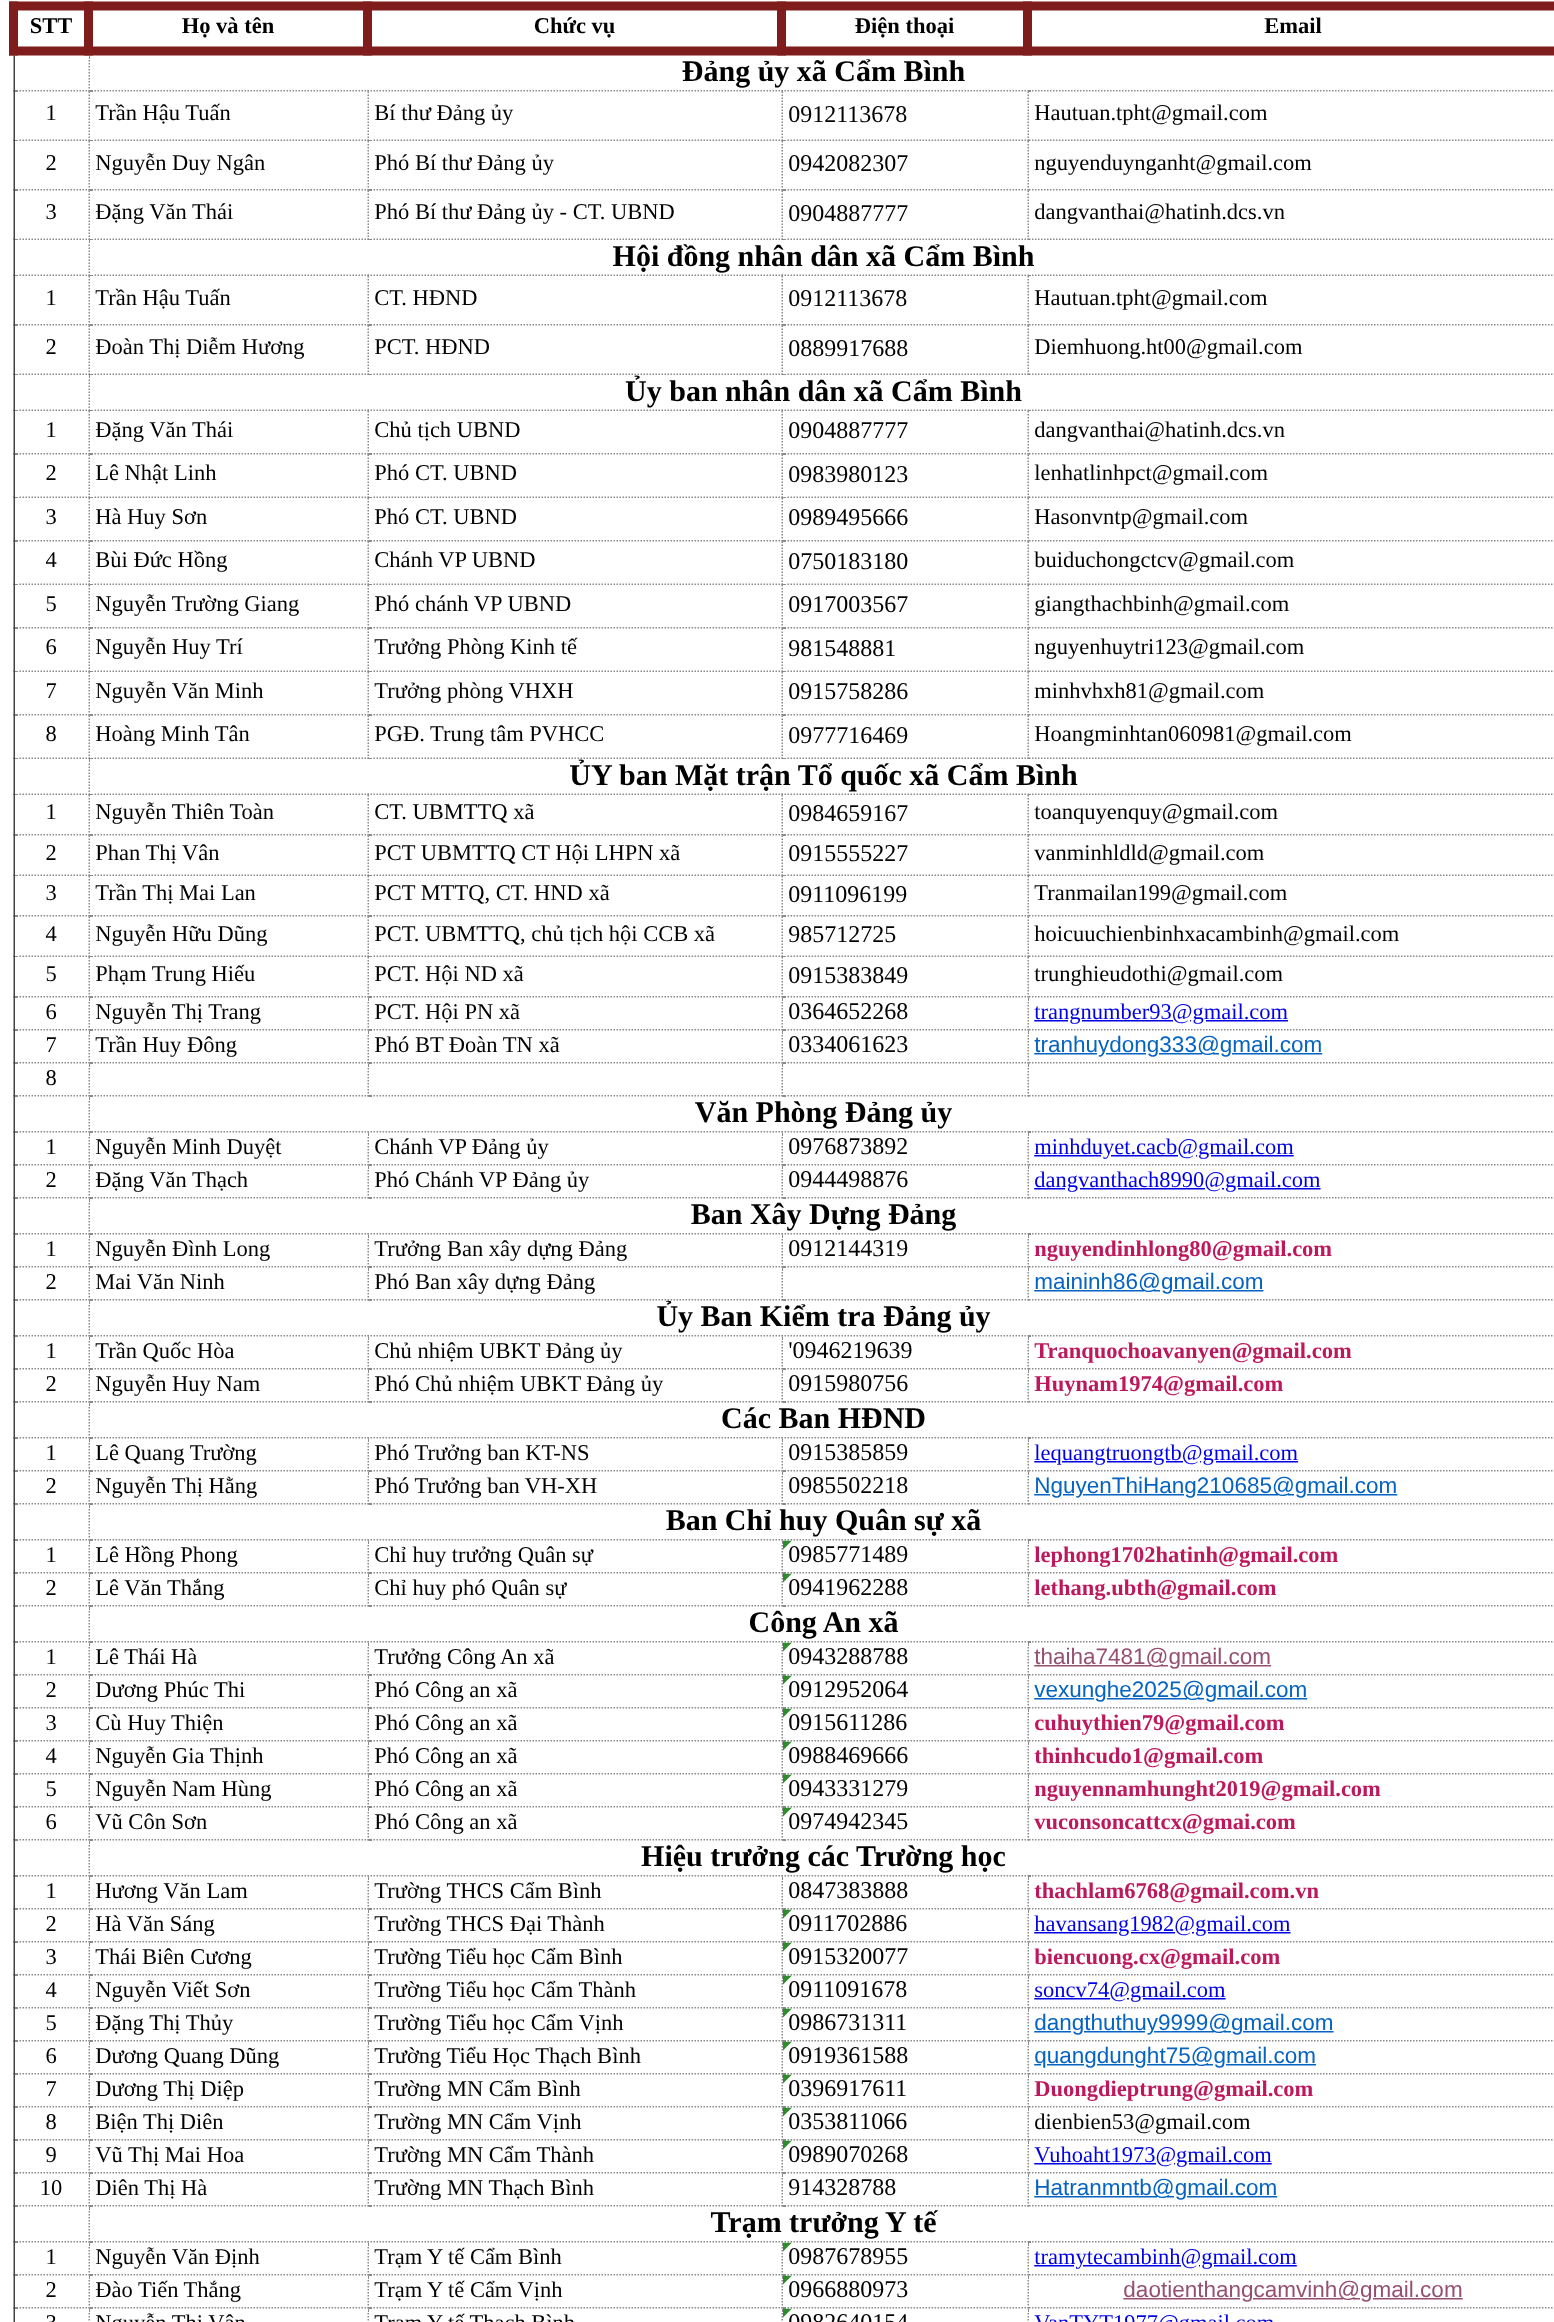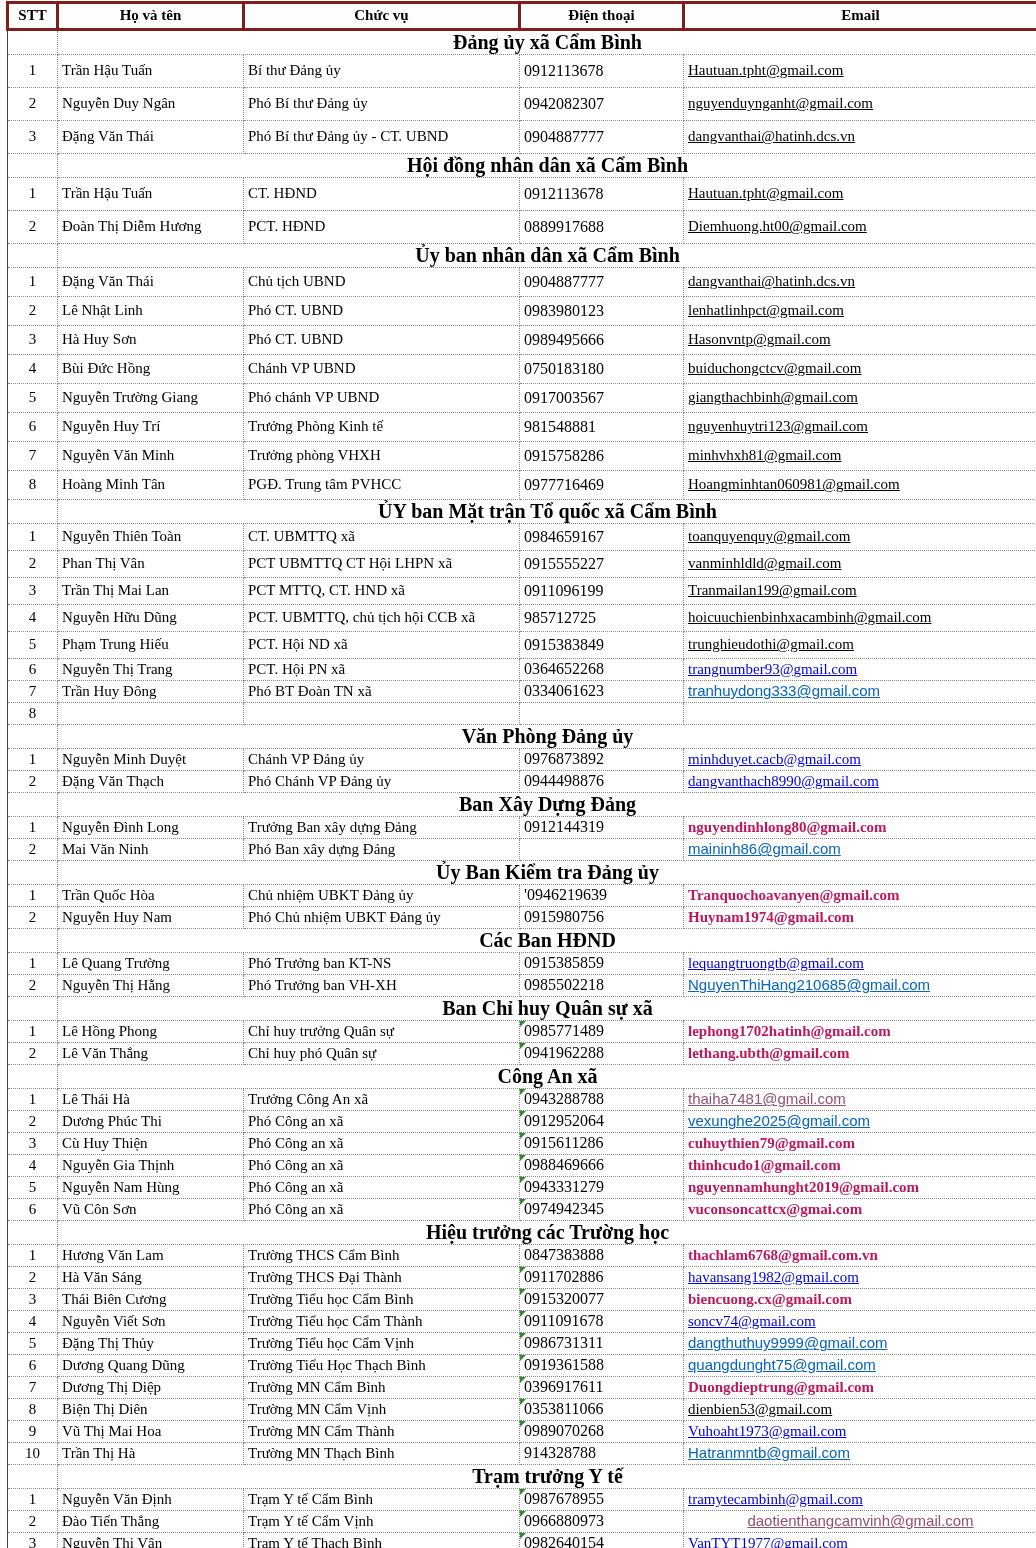--- a/index.html
+++ b/index.html
@@ -2,35 +2,35 @@
 <html><head>
 <meta charset="utf-8">
 <style>
   html,body{margin:0;padding:0;background:#fff;}
   body{width:1036px;height:1548px;overflow:hidden;
        font-family:"Liberation Serif","DejaVu Serif",serif;color:#000;}
   table{border-collapse:collapse;table-layout:fixed;width:1030px;margin:1px 0 0 6px;
         border-top:1px solid #555;border-left:1px solid #444;border-right:1px solid #777;border-bottom:1px solid #777;}
   td{overflow:hidden;white-space:nowrap;vertical-align:middle;
      border:1px dotted #8a8a8a;font-size:15px;line-height:1.15;padding:0 4px;}
-  tr.h-head td{height:24px;border:3px solid #7f1d1d;font-weight:bold;text-align:center;font-size:15px;}
+  tr.h-head td{height:24px;border:6px solid #7f1d1d;font-weight:bold;text-align:center;font-size:15px;}
   tr.h-title td{height:22px;}
   tr.h-lg td{height:32px;}
   tr.h-md td{height:28px;}
   tr.h-md2 td{height:26px;}
   tr.h-sm td{height:21px;}
   td.sec-title{font-weight:bold;text-align:center;font-size:20px;}
   td.stt{text-align:center;}
   td.phone{position:relative;font-size:16px;}
   span.tri{position:absolute;top:0;left:0;width:0;height:0;
            border-top:6px solid #2e8b2e;border-right:6px solid transparent;}
   td.email{font-size:15px;}
   td.email.align-right{text-align:center;}
   .em-black{color:#be185d;font-weight:bold;}
-  .em-black-u{color:#000;text-decoration:underline;}
+  .em-black-u{color:#000;}
   .em-blue-serif{color:#0000e6;text-decoration:underline;}
   .em-blue-sans{color:#0563c1;text-decoration:underline;
                 font-family:"Liberation Sans","DejaVu Sans",sans-serif;font-size:15px;}
   .em-purple-sans{color:#954f72;text-decoration:underline;
                   font-family:"Liberation Sans","DejaVu Sans",sans-serif;font-size:15px;margin-top:43px;}
 </style>
 </head>
 <body>
 
 <table>
@@ -410,21 +410,21 @@
       </tr>
       <tr class="h-sm">
         <td class="stt">9</td>
         <td>Vũ Thị Mai Hoa</td>
         <td>Trường MN Cẩm Thành</td>
         <td class="phone"><span class="tri"></span><span>0989070268</span></td>
         <td class="email"><span class="em-blue-serif">Vuhoaht1973@gmail.com</span></td>
       </tr>
       <tr class="h-sm">
         <td class="stt">10</td>
-        <td>Trần Thị Hà</td>
+        <td>Diên Thị Hà</td>
         <td>Trường MN Thạch Bình</td>
         <td class="phone"><span>914328788</span></td>
         <td class="email"><span class="em-blue-sans">Hatranmntb@gmail.com</span></td>
       </tr>
       <tr class="h-title">
         <td class="stt"></td>
         <td colspan="4" class="sec-title">Trạm trưởng Y tế</td>
       </tr>
       <tr class="h-sm">
         <td class="stt">1</td>

